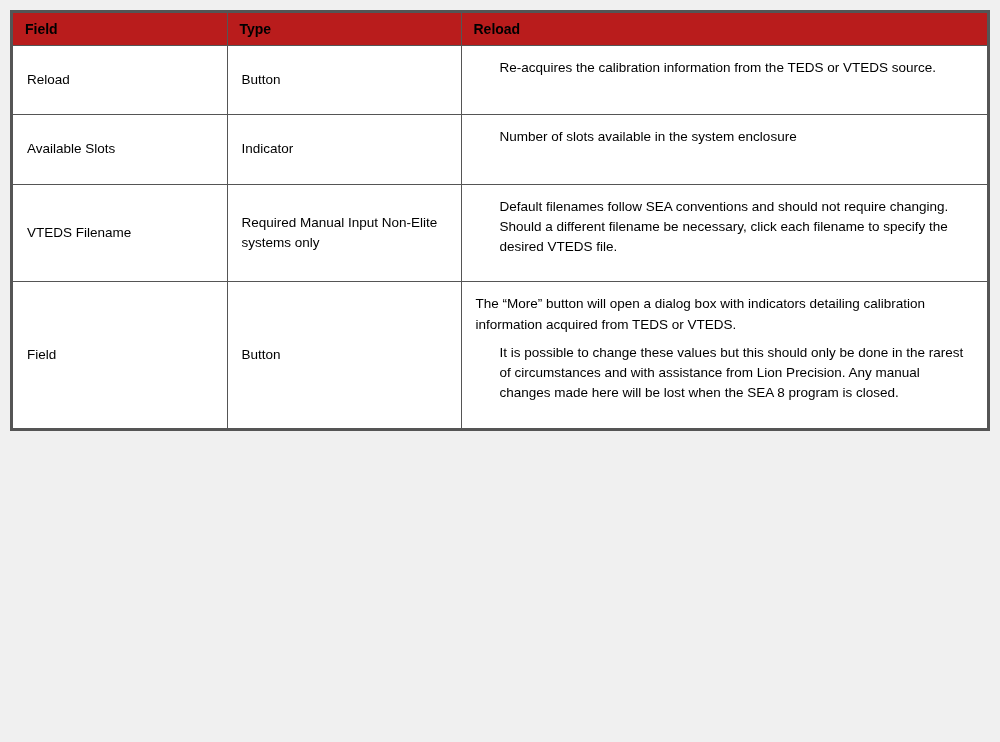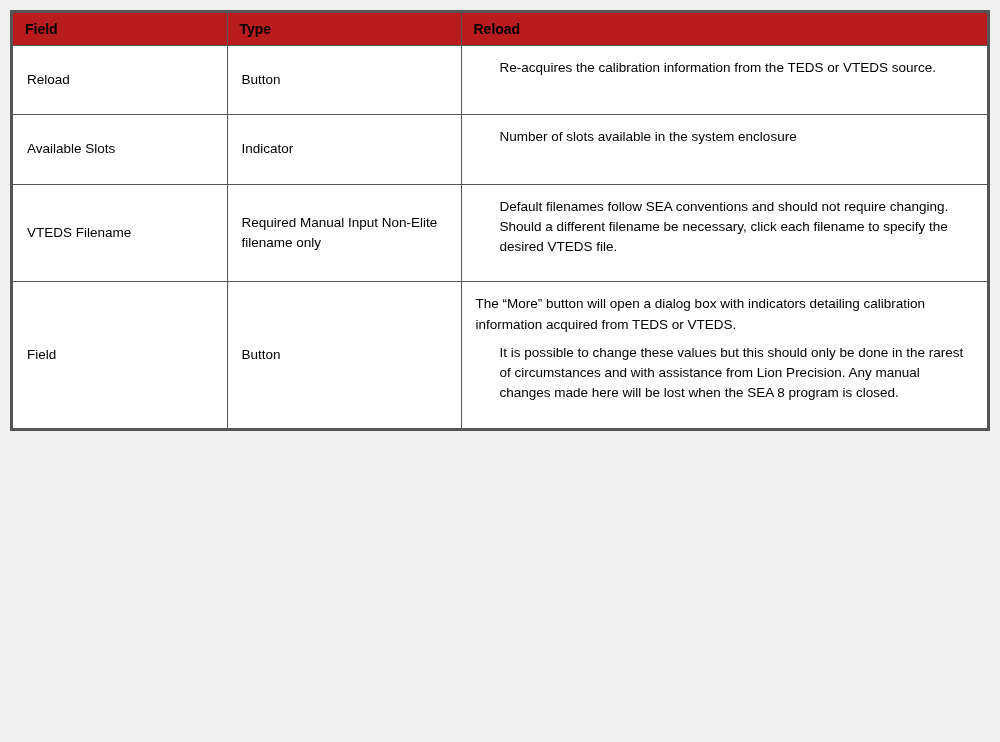--- a/index.html
+++ b/index.html
@@ -98,21 +98,21 @@
         </tr>
         <tr>
           <td class="col-field">Available Slots</td>
           <td class="col-type">Indicator</td>
           <td class="col-notes">
             <p class="notes-paragraph">Number of slots available in the system enclosure</p>
           </td>
         </tr>
         <tr>
           <td class="col-field">VTEDS Filename</td>
-          <td class="col-type">Required Manual Input Non-Elite filename only</td>
+          <td class="col-type">Required Manual Input Non-Elite systems only</td>
           <td class="col-notes">
             <p class="notes-paragraph">Default filenames follow SEA conventions and should not require changing. Should a different filename be necessary, click each filename to specify the desired VTEDS file.</p>
           </td>
         </tr>
         <tr>
           <td class="col-field">Field</td>
           <td class="col-type">Button</td>
           <td class="col-notes">
             <p class="notes-paragraph">The “More” button will open a dialog box with indicators detailing calibration information acquired from TEDS or VTEDS.</p>
             <p class="notes-paragraph">It is possible to change these values but this should only be done in the rarest of circumstances and with assistance from Lion Precision. Any manual changes made here will be lost when the SEA 8 program is closed.</p>

